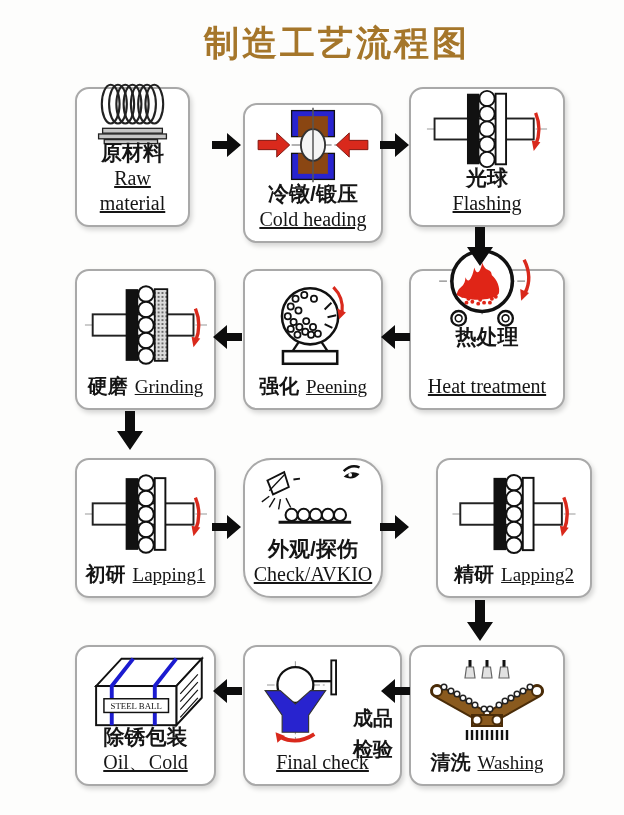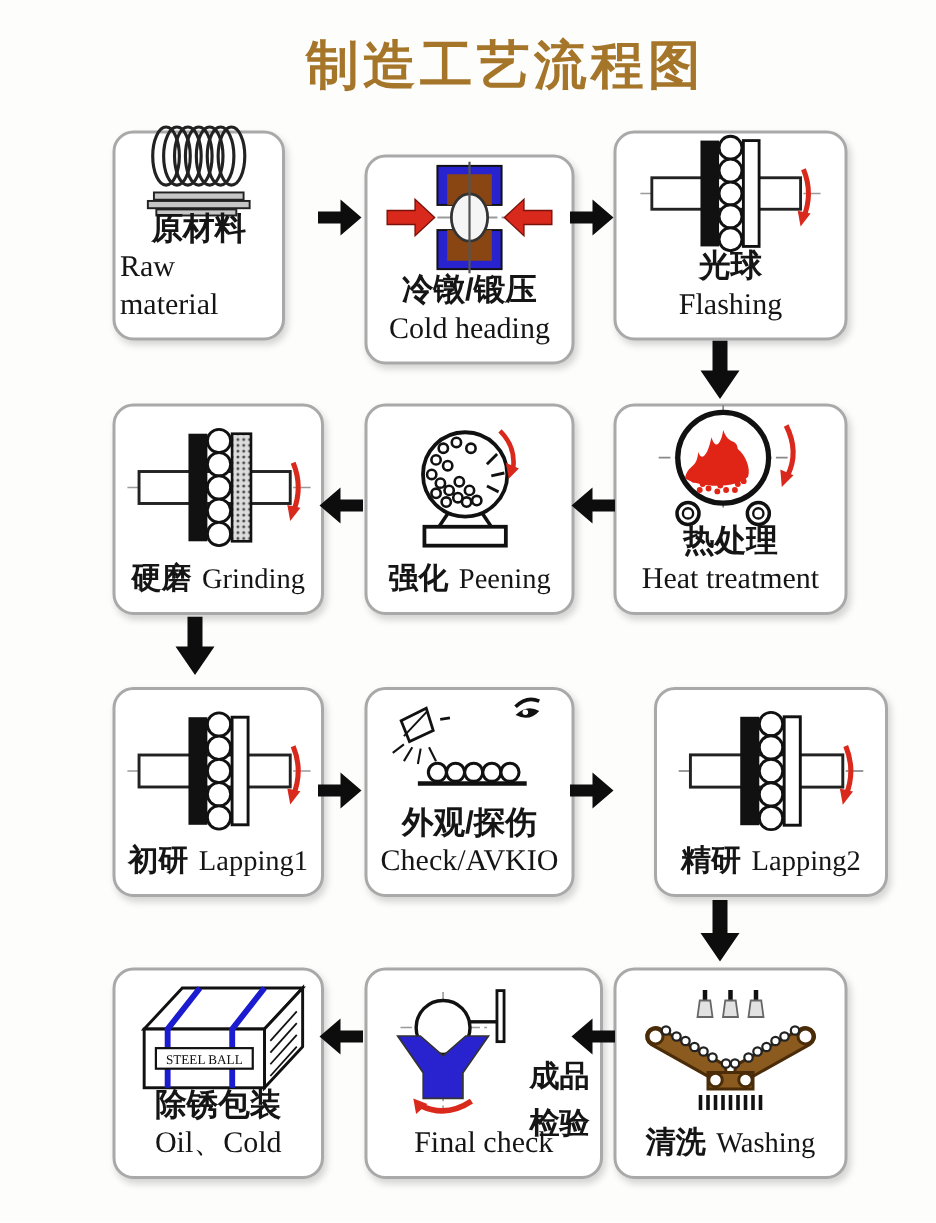--- a/index.html
+++ b/index.html
@@ -7,36 +7,36 @@
           font-family:"Liberation Sans","DejaVu Sans",sans-serif;}
   #title{position:absolute;top:20px;left:0;width:100%;text-align:center;
          font-size:35px;font-weight:800;letter-spacing:3px;color:#a5762a;padding-left:25px;}
   .box{position:absolute;background:#fff;border:2px solid #a9a9a9;border-radius:14px;
        box-shadow:2px 3px 5px rgba(0,0,0,.16);box-sizing:border-box;
        display:flex;flex-direction:column;align-items:center;justify-content:flex-end;
        padding:6px 3px 9px;}
   .art{flex:1;width:100%;display:flex;align-items:center;justify-content:center;min-height:0;}
   .lbl-zh{font-weight:700;font-size:21px;color:#151515;line-height:1.3;text-align:center;}
   .lbl-en{font-family:"Liberation Serif","DejaVu Serif",serif;font-size:20px;color:#151515;
-          line-height:1.25;text-align:left;}
+          line-height:1.25;text-align:center;text-decoration:underline;}
   .lbl-row{display:flex;align-items:baseline;gap:7px;justify-content:center;}
   .lbl-row .lbl-zh{font-size:20px;}
   .lbl-row .lbl-en{font-size:19px;}
   .arrow{position:absolute;}
   .arrow svg{display:block;}
   .arrow polygon{fill:#0d0d0d;}
   
   .b1{left:75px;top:87px;width:115px;height:140px;}
   .b2{left:243px;top:87px;width:140px;height:140px;margin-top:16px;}
   .b3{left:409px;top:87px;width:156px;height:140px;}
-  .b4{left:409px;top:269px;width:156px;height:141px;}
+  .b4{left:409px;top:269px;width:156px;height:141px;gap:24px;}
   .b5{left:243px;top:269px;width:140px;height:141px;}
   .b6{left:75px;top:269px;width:141px;height:141px;}
   .b7{left:75px;top:458px;width:141px;height:140px;}
-  .b8{left:243px;top:458px;width:140px;height:140px;}
+  .b8{left:243px;top:458px;width:140px;height:140px;border-radius:28px;}
   .b9{left:409px;top:458px;width:156px;height:140px;margin-left:27px;}
   .b10{left:409px;top:645px;width:156px;height:141px;}
   .b11{left:243px;top:645px;width:159px;height:141px;}
   .b12{left:75px;top:645px;width:141px;height:141px;}
   
   .ar1{left:212px;top:130px;} .ar2{left:380px;top:130px;}
   .ad1{left:464px;top:227px;}
   .ar3{left:380px;top:322px;} .ar4{left:212px;top:322px;}
   .ad2{left:114px;top:411px;}
   .ar5{left:212px;top:512px;} .ar6{left:380px;top:512px;}

